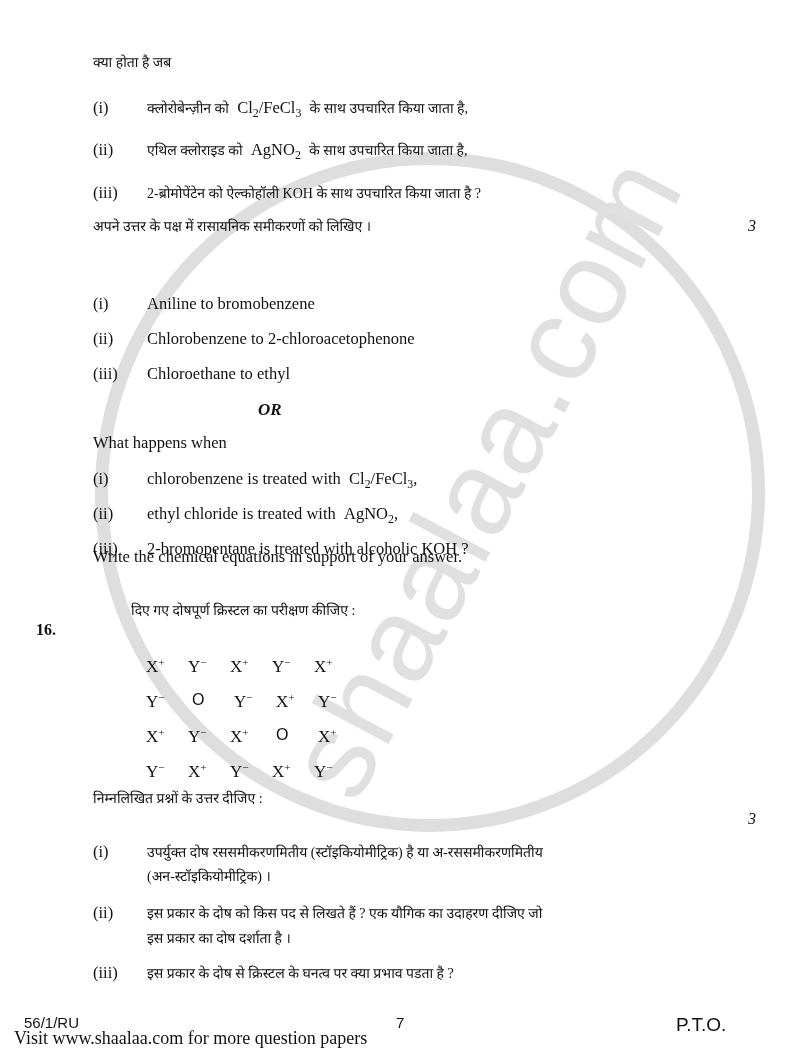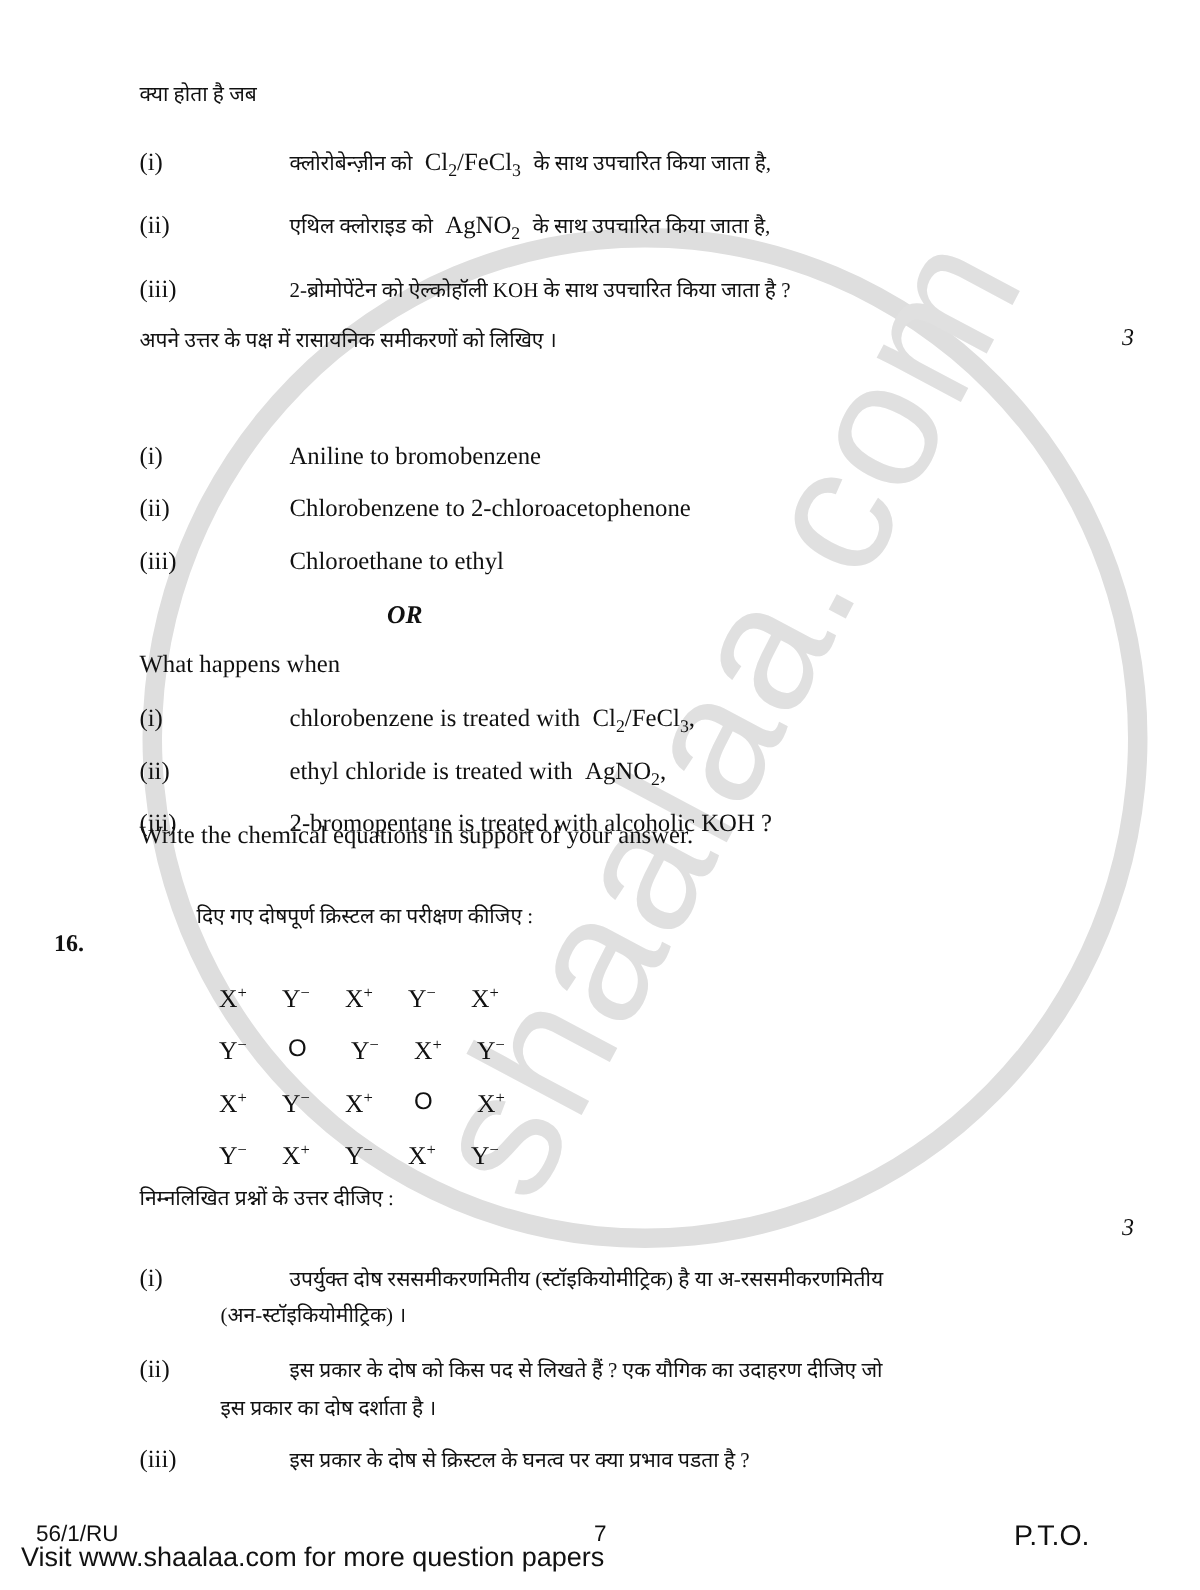--- a/index.html
+++ b/index.html
@@ -20,21 +20,21 @@
     font-family: "Liberation Sans", "DejaVu Sans", sans-serif;
     font-size: 120px; color: #e0e0e0; letter-spacing: 2px; z-index: 0;
     white-space: nowrap;
   }
   .line {
     position: absolute; z-index: 1; font-size: 16.5px; white-space: nowrap;
     font-family: "Liberation Serif", "DejaVu Serif", serif;
   }
   .hi { font-family: Liberation Serif, serif; font-size: 14px; }
   .num { position: absolute; left: 93px; }
-  .txt { position: absolute; left: 147px; margin-left: 46px; }
+  .txt { position: absolute; left: 147px; }
   .marks { position: absolute; z-index: 1; left: 748px; font-style: italic; font-size: 16px;
     font-family: "Liberation Serif", serif; }
   .qno { position: absolute; left: 36px; font-weight: bold; font-size: 16px;
     font-family: "Liberation Serif", serif; z-index: 1; }
   .or { position: absolute; left: 258px; font-weight: bold; font-size: 17px; z-index: 1;
     font-family: "Liberation Serif", serif; }
   sub { font-size: 0.72em; vertical-align: -0.35em; }
   .grid { position: absolute; left: 146px; top: 656px; z-index: 1;
     font-family: "Liberation Serif", serif; font-size: 17px; }
   .grid-row { display: flex; height: 35px; }
@@ -151,14 +151,14 @@
   <div class="line hi" style="left:147px; top:928px;">इस प्रकार का दोष दर्शाता है ।</div>
 
   <div class="line" style="left:0; top:963px; width:800px;">
     <span class="num">(iii)</span>
     <span class="txt hi">इस प्रकार के दोष से क्रिस्टल के घनत्व पर क्या प्रभाव पडता है ?</span>
   </div>
 
   <div class="footer" style="left:24px; top:1014px; font-size:15px;">56/1/RU</div>
   <div class="footer" style="left:396px; top:1014px; font-size:15px;">7</div>
   <div class="footer" style="left:676px; top:1014px; font-size:19px;">P.T.O.</div>
-  <div class="footer" style="left:14px; top:1028px; font-size:18px;">Visit www.shaalaa.com for more question papers</div>
+  <div class="footer" style="left:14px; top:1028px; font-size:18px;font-family:Liberation Serif, serif;">Visit www.shaalaa.com for more question papers</div>
 </div>
 
 </body></html>

